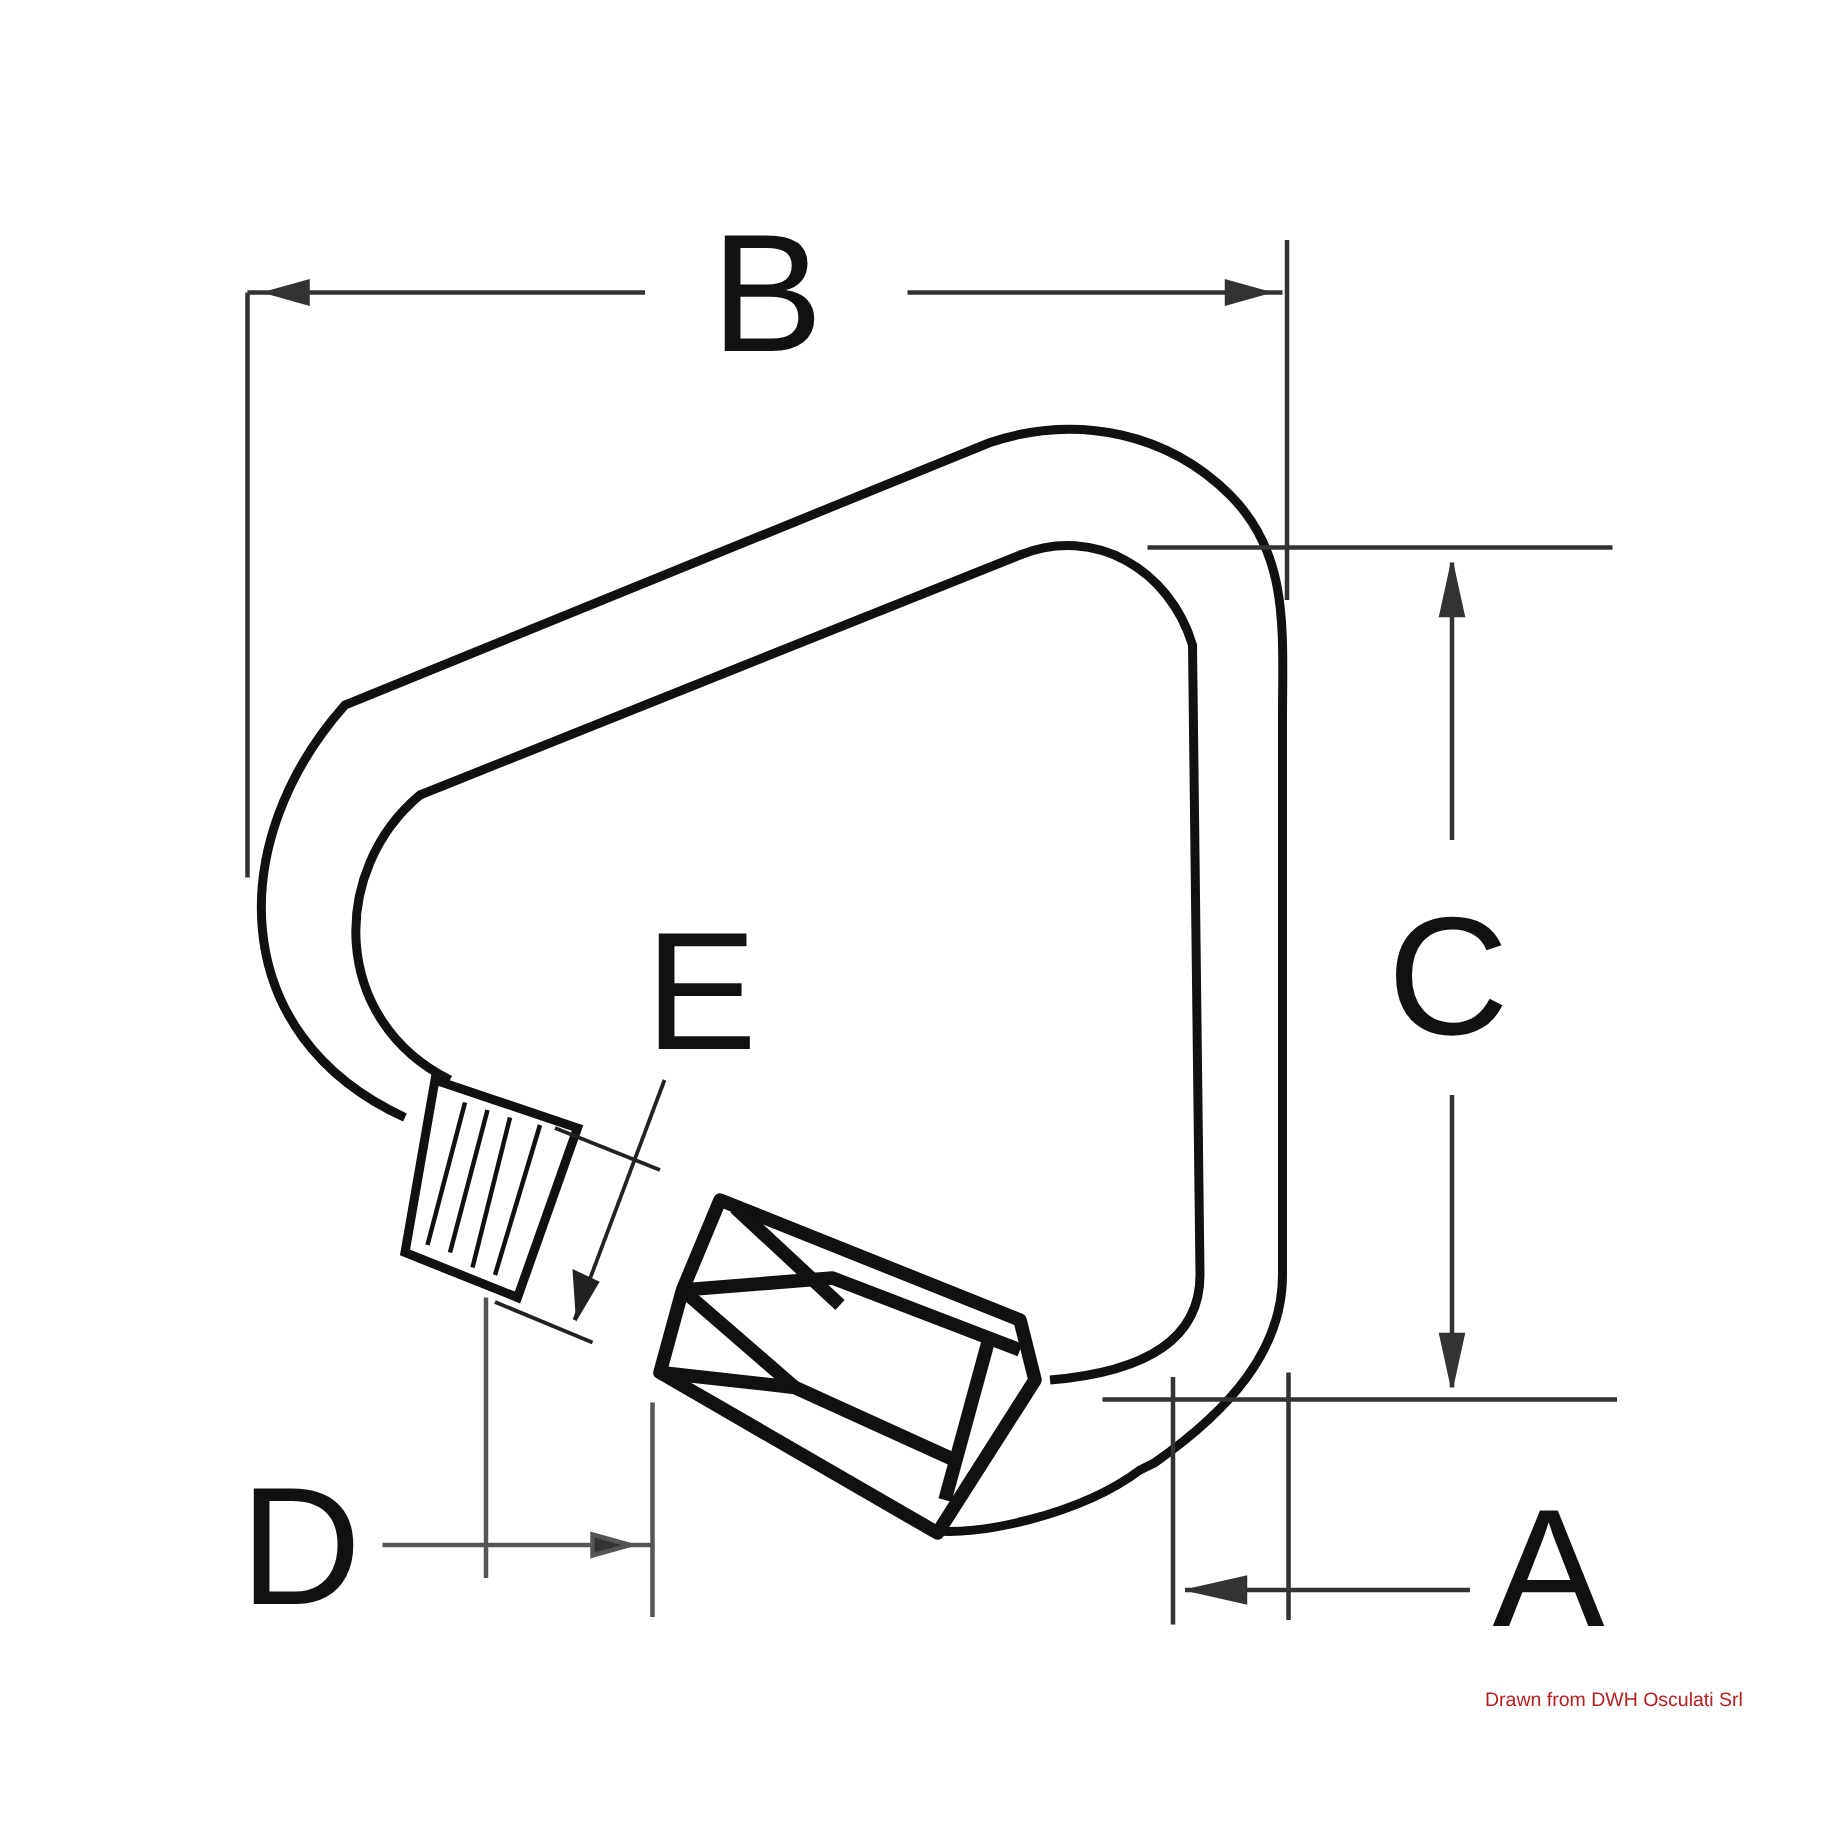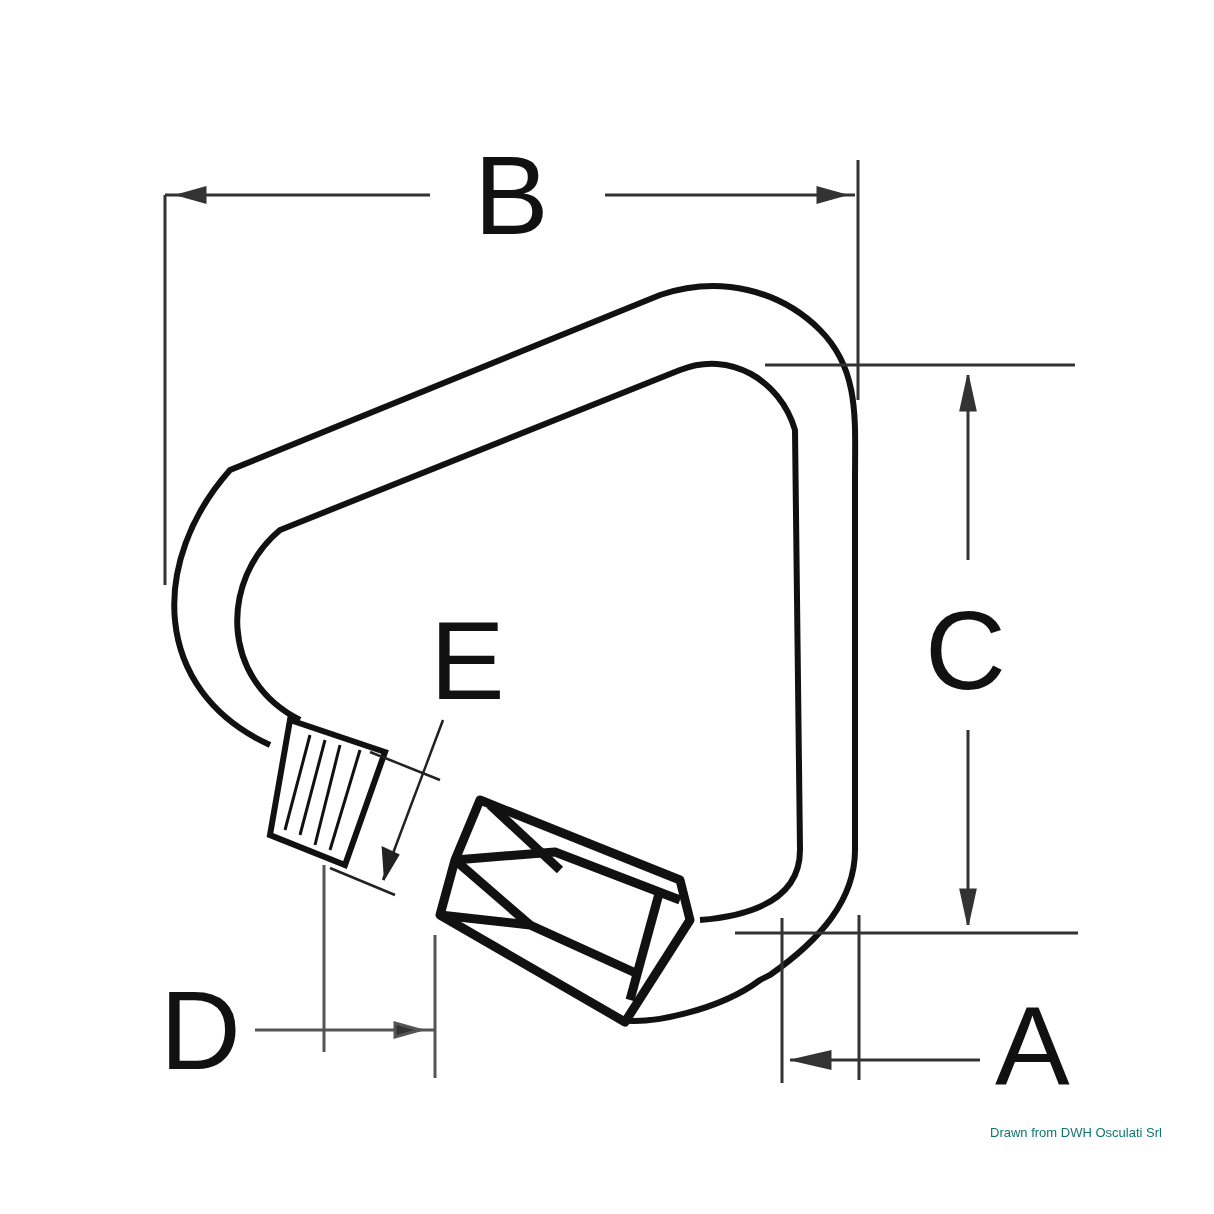--- a/index.html
+++ b/index.html
@@ -1,20 +1,20 @@
 <!DOCTYPE html>
 <html><head>
   <meta charset="utf-8">
   <style>
     html, body { margin: 0; padding: 0; background: #ffffff; }
     body { width: 1214px; height: 1214px; position: relative; overflow: hidden; }
     svg { position: absolute; left: 0; top: 0; }
     .label { position: absolute; font-family: "Liberation Sans", sans-serif; color: #111; line-height: 1; }
     .big { font-size: 112px; font-weight: 400; }
-    .credit { font-size: 13px; color: #0f766e; }
+    .credit { font-size: 13px; color: #b91c1c; }
   </style>
 </head>
 <body>
 
 <svg width="1214" height="1214" viewBox="0 0 1214 1214">
 
   <path d="M270,745 C150,690 150,560 230,470 L660,295 C720,275 780,290 820,330 C860,370 855,420 855,480 L855,850 C855,900 820,940 770,975 L760,980 C720,1010 650,1025 620,1020" fill="none" stroke="#111" stroke-width="6"></path>
 
   <path d="M300,720 C220,680 220,580 280,530 L680,370 C730,350 780,380 795,430 L800,850 C800,895 760,915 700,920" fill="none" stroke="#111" stroke-width="6"></path>
 

